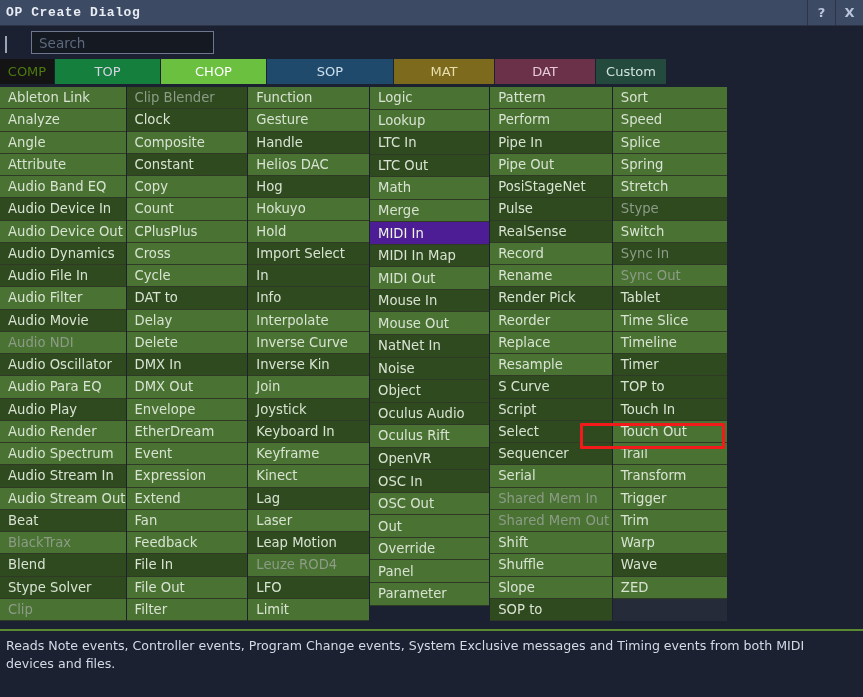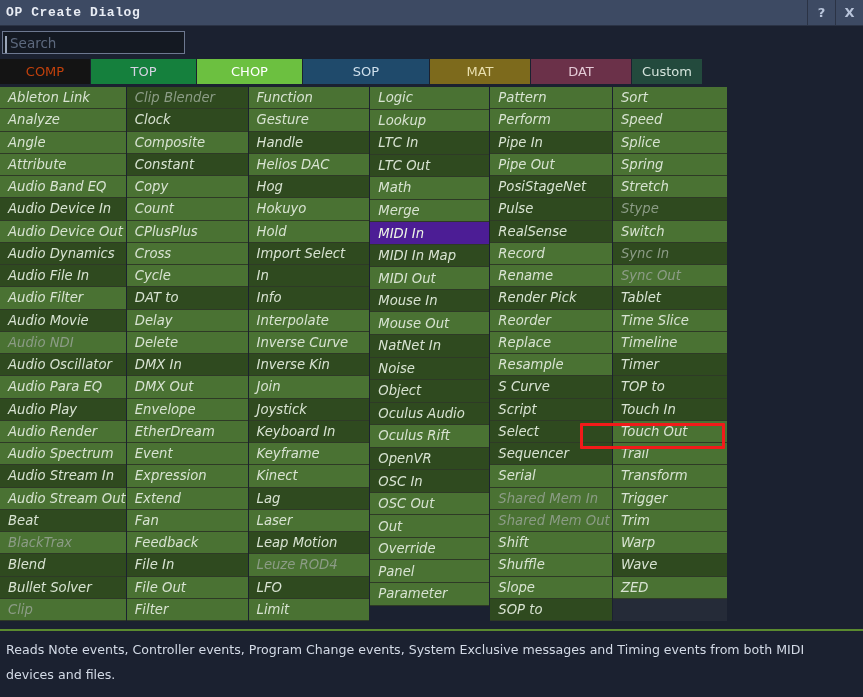--- a/index.html
+++ b/index.html
@@ -58,20 +58,21 @@
   #search-input {
     width: 183px; height: 23px;
     background: #141922;
     border: 1px solid #6d7890;
     color: #9aa5b8;
     font-size: 13.5px;
     padding: 0 2px 0 7px;
     font-family: "DejaVu Sans", sans-serif;
     outline: none;
     position: relative;
+    margin-left: 29px;
   }
   #search-input::placeholder { color: #5d697e; }
   #caret {
     position: absolute;
     left: 5px; top: 36px;
     width: 2px; height: 17px;
     background: #9aa5b8;
   }
 
   
@@ -95,21 +96,20 @@
     flex: 1 1 auto;
     background: #1b2130;
     padding: 3px 0 0 0;
     position: relative;
     overflow: hidden;
   }
   #grid {
     display: flex;
     height: 534px;
     width: 728px;
-    font-style: italic;
   }
   .col {
     display: flex; flex-direction: column;
     margin-right: 1px;
     height: 100%;
   }
   .cell {
     height: 22.55px;
     display: flex; align-items: center;
     padding-left: 8px;
@@ -141,21 +141,21 @@
   #desc {
     flex: 0 0 auto;
     background: #1b2130;
     border-top: 2px solid #5a8a2f;
     padding: 6px 10px 0 6px;
     height: 68px;
   }
   #desc-text {
     color: #d3dae6;
     font-size: 12.6px;
-    line-height: 25px;
+    line-height: 18px;
     font-family: "DejaVu Sans", sans-serif;
     max-width: 845px;
   }
 </style>
 </head>
 <body>
 
 <div id="dialog">
 
   <div id="titlebar">
@@ -165,21 +165,21 @@
       <div class="title-btn">X</div>
     </div>
   </div>
 
   <div id="search-row">
     <input id="search-input" type="text" placeholder="Search" style="">
     <div id="caret"></div>
   </div>
 
   <div id="tabs">
-      <div class="tab" style="background: rgb(20, 20, 20); color: #c2410c; width: 90px;">COMP</div>
+      <div class="tab" style="background: rgb(20, 20, 20); color: #4d7c0f; width: 54px;">COMP</div>
       <div class="tab" style="background: #15803d; color: rgb(215, 211, 228); width: 105px;">TOP</div>
       <div class="tab" style="background: rgb(108, 192, 64); color: rgb(255, 255, 255); width: 105px;">CHOP</div>
       <div class="tab" style="background: rgb(31, 74, 107); color: rgb(207, 224, 236); width: 126px;">SOP</div>
       <div class="tab" style="background: rgb(125, 106, 28); color: rgb(233, 223, 174); width: 100px;">MAT</div>
       <div class="tab" style="background: rgb(107, 49, 73); color: rgb(228, 202, 214); width: 100px;">DAT</div>
       <div class="tab" style="background: rgb(35, 74, 61); color: rgb(212, 228, 220); width: 70px;">Custom</div>
     </div>
 
   <div id="grid-wrap">
     <div id="grid">
@@ -199,21 +199,21 @@
           <div class="cell shade-b">Audio Oscillator</div>
           <div class="cell shade-a">Audio Para EQ</div>
           <div class="cell shade-b">Audio Play</div>
           <div class="cell shade-a">Audio Render</div>
           <div class="cell shade-a">Audio Spectrum</div>
           <div class="cell shade-b">Audio Stream In</div>
           <div class="cell shade-a">Audio Stream Out</div>
           <div class="cell shade-b">Beat</div>
           <div class="cell shade-a disabled">BlackTrax</div>
           <div class="cell shade-b">Blend</div>
-          <div class="cell shade-b">Bullet Solver</div>
+          <div class="cell shade-b">Stype Solver</div>
           <div class="cell shade-a disabled">Clip</div>
         </div>
         <div class="col" style="width: 145px;">
           <div class="cell shade-b disabled">Clip Blender</div>
           <div class="cell shade-b">Clock</div>
           <div class="cell shade-a">Composite</div>
           <div class="cell shade-b">Constant</div>
           <div class="cell shade-a">Copy</div>
           <div class="cell shade-a">Count</div>
           <div class="cell shade-a">CPlusPlus</div>

